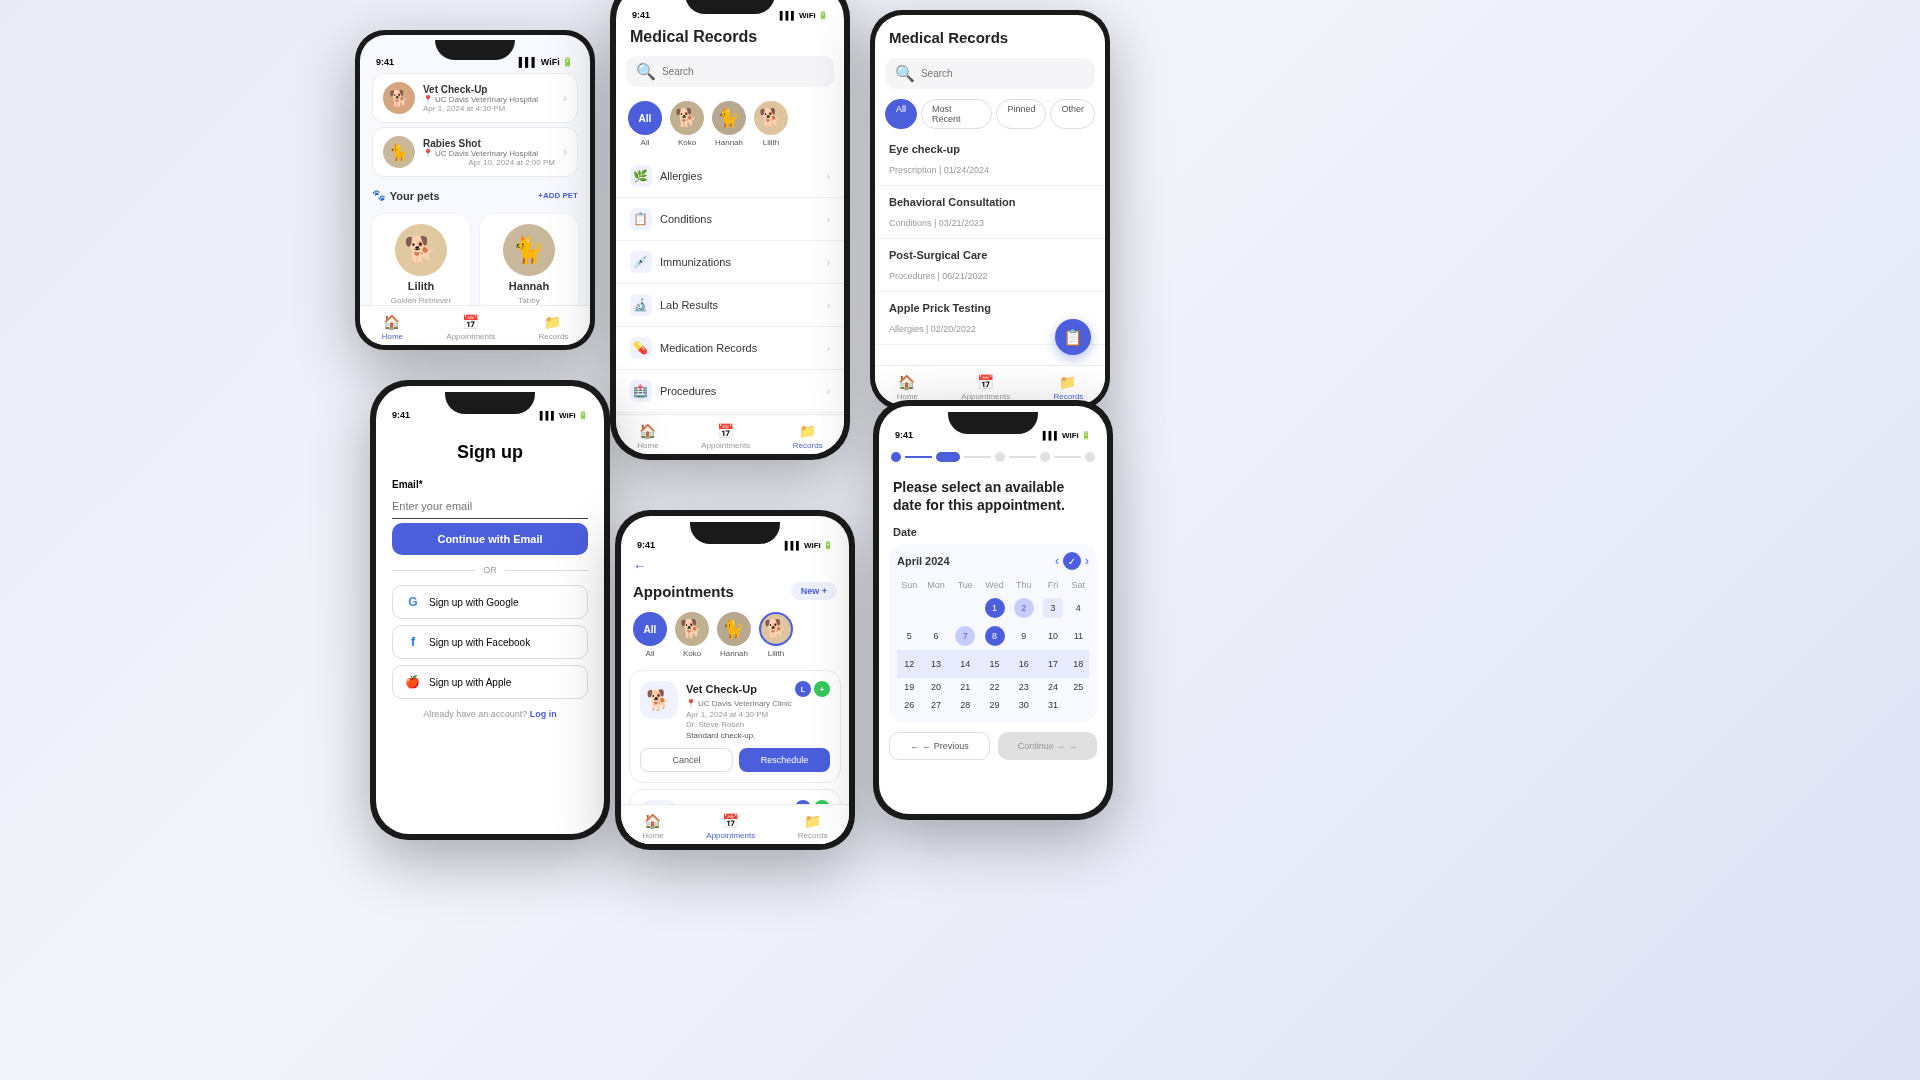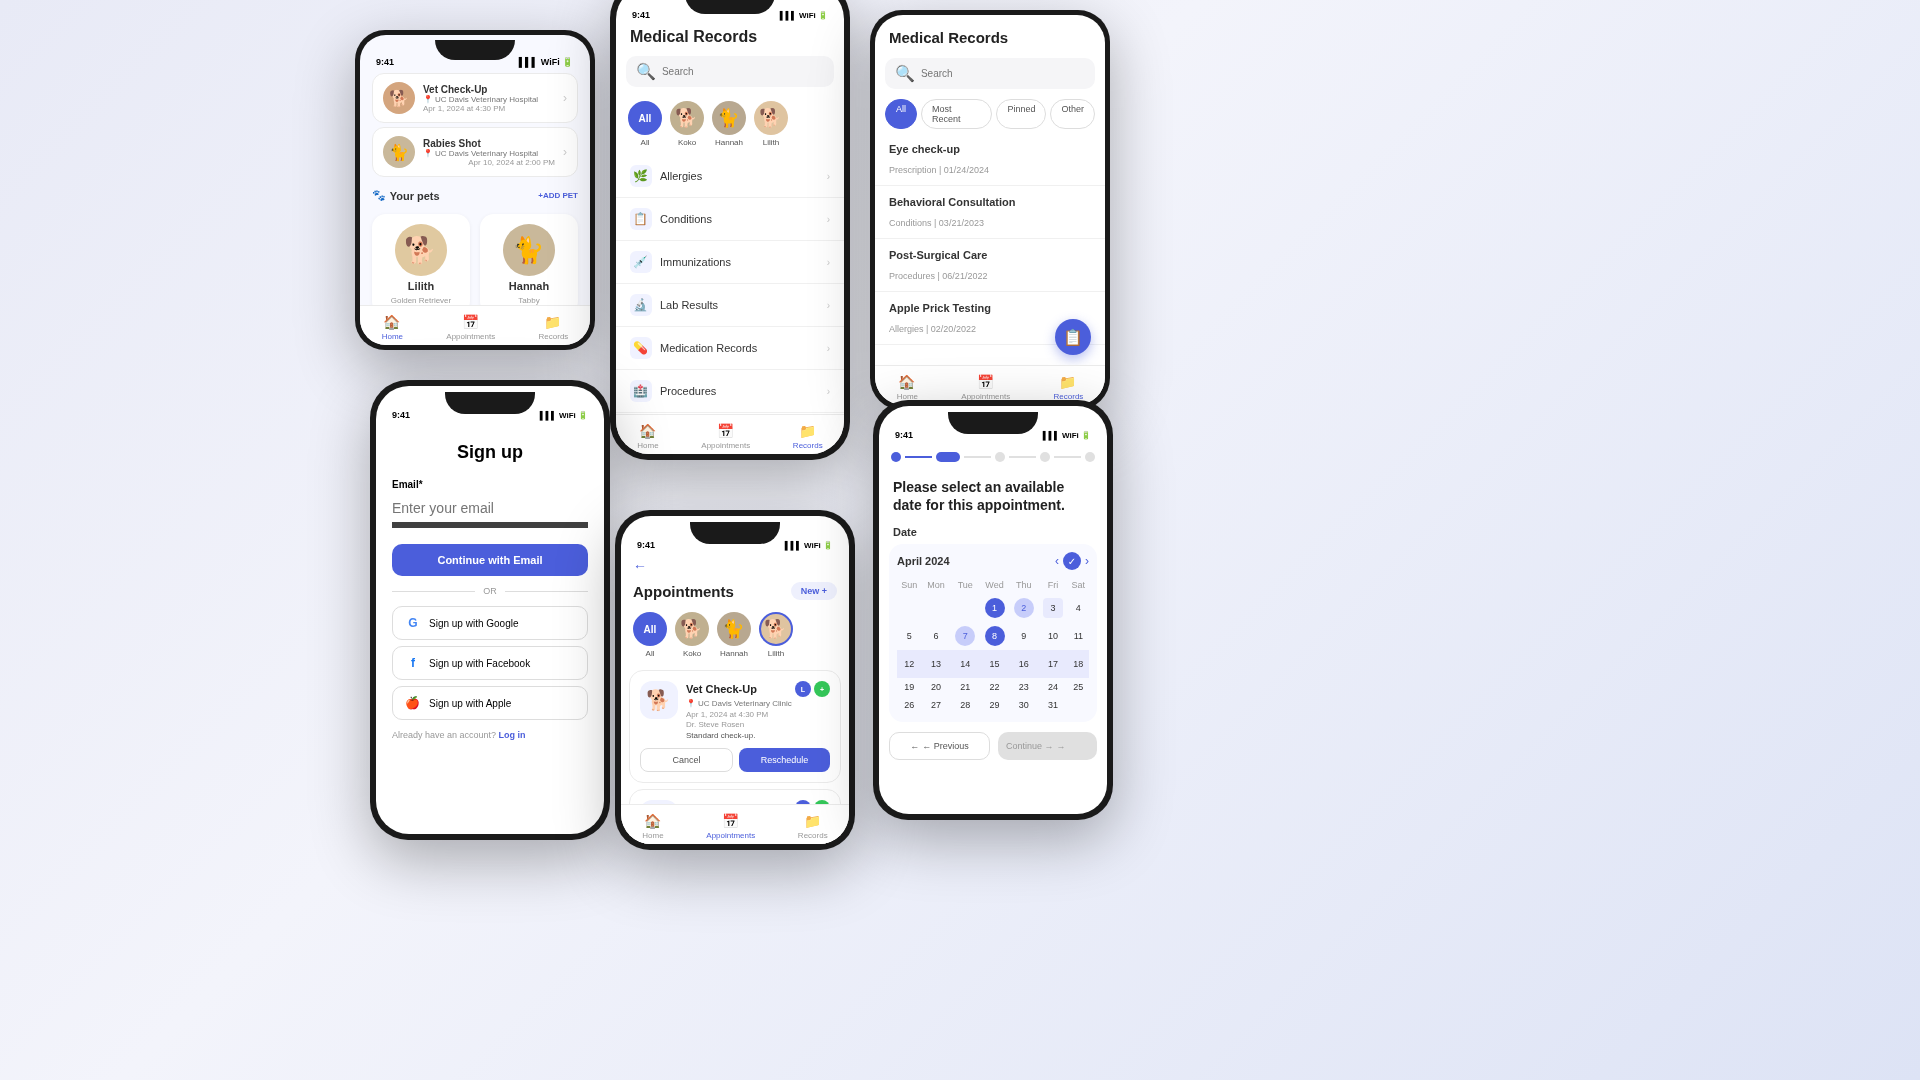--- a/index.html
+++ b/index.html
@@ -212,21 +212,21 @@
     .cal-table th { text-align: center; padding: 4px 2px; color: #999; font-weight: 500; }
     .cal-table td { text-align: center; padding: 4px 2px; color: #333; }
     .cal-today { background: #4B5EDB; color: #fff; border-radius: 50%; width: 20px; height: 20px; display: inline-flex; align-items: center; justify-content: center; }
     .cal-selected { background: #c7cdfa; border-radius: 50%; width: 20px; height: 20px; display: inline-flex; align-items: center; justify-content: center; color: #4B5EDB; }
     .cal-range { background: #e8eafd; border-radius: 4px; width: 20px; height: 20px; display: inline-flex; align-items: center; justify-content: center; }
 
     
     .signup-form { padding: 20px 16px; }
     .signup-title { font-size: 18px; font-weight: 700; text-align: center; margin-bottom: 16px; }
     .form-label { font-size: 10px; font-weight: 600; margin-bottom: 4px; }
-    .form-input { width: 100%; border: none; border-bottom: 6px solid #404040; padding: 6px 0; font-size: 14px; color: #999; outline: none; margin-bottom: 16px; }
+    .form-input { width: 100%; border: none; border-bottom: 1px solid #404040; padding: 6px 0; font-size: 11px; color: #999; outline: none; margin-bottom: 4px; }
     .btn-primary { width: 100%; padding: 10px; background: #4B5EDB; color: #fff; border: none; border-radius: 10px; font-size: 11px; font-weight: 600; cursor: pointer; }
     .or-divider { display: flex; align-items: center; gap: 8px; margin: 10px 0; }
     .or-line { flex: 1; height: 1px; background: #ddd; }
     .or-text { font-size: 9px; color: #999; text-align: right; }
     .social-btn { width: 100%; display: flex; align-items: center; gap: 8px; padding: 8px 12px; border: 1px solid #ddd; border-radius: 10px; margin-bottom: 6px; font-size: 10px; background: #fff; cursor: pointer; }
     .social-icon { width: 16px; height: 16px; display: flex; align-items: center; justify-content: center; font-size: 12px; }
 
     
     .pets-grid { display: flex; gap: 10px; padding: 0 12px; margin-top: 8px; }
     .pet-card { flex: 1; background: #fff; border-radius: 14px; padding: 10px 8px; display: flex; flex-direction: column; align-items: center; gap: 4px; box-shadow: 0 1px 4px rgba(0,0,0,0.06); }
@@ -562,21 +562,21 @@
       </div>
       <div class="social-btn">
         <div class="social-icon" style="color:#1877f2;font-weight:700;font-size:12px;">f</div>
         <span>Sign up with Facebook</span>
       </div>
       <div class="social-btn">
         <div class="social-icon">🍎</div>
         <span>Sign up with Apple</span>
       </div>
 
-      <div style="margin-top:10px; font-size:9px; color:#999;">
+      <div style="text-align:center; margin-top:10px; font-size:9px; color:#999;">
         <span>Already have an account?</span>
         <span style="color:#4B5EDB;font-weight:600;cursor:pointer;">Log in</span>
       </div>
     </div>
   </div>
 </div>
 
 <div class="phone phone-appts">
   <div class="phone-screen">
     <div class="phone-notch"></div>
@@ -784,19 +784,19 @@
           </tr>
         </tbody>
       </table>
     </div>
 
     <div style="display:flex;gap:8px;padding:10px 10px 4px;">
       <button style="flex:1;padding:8px;border:1px solid #ddd;border-radius:10px;font-size:9px;background:#fff;color:#555;display:flex;align-items:center;justify-content:center;gap:3px;">
         <span>←</span>
         <span>← Previous</span>
       </button>
-      <button style="flex:1;padding:8px;border:none;border-radius:10px;font-size:9px;background:#e0e0e0;color:#999;display:flex;align-items:center;justify-content:flex-start;gap:3px;">
+      <button style="flex:1;padding:8px;border:none;border-radius:10px;font-size:9px;background:#e0e0e0;color:#999;display:flex;align-items:center;justify-content:center;gap:3px;">
         <span>Continue →</span>
         <span>→</span>
       </button>
     </div>
   </div>
 </div>
 
 </body></html>

